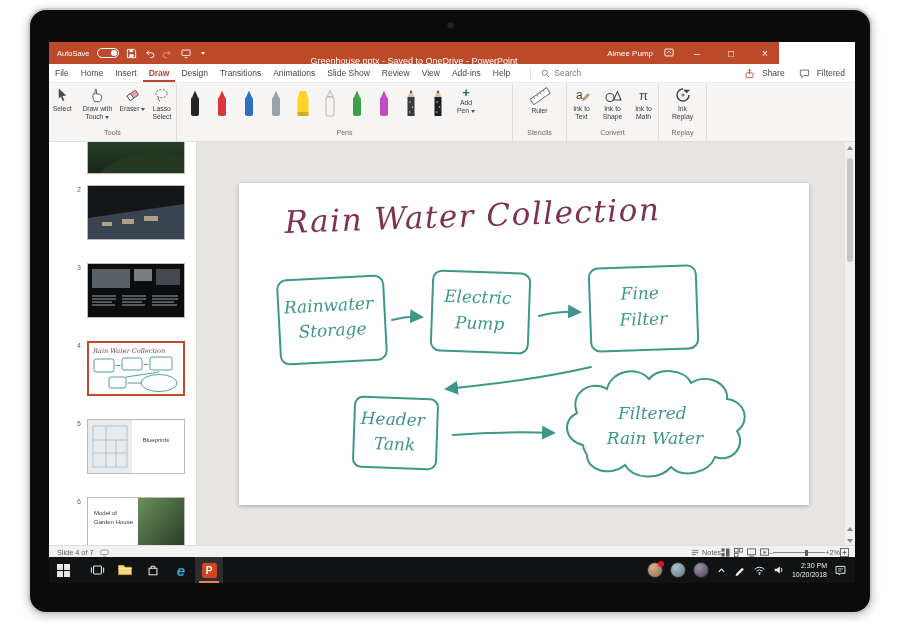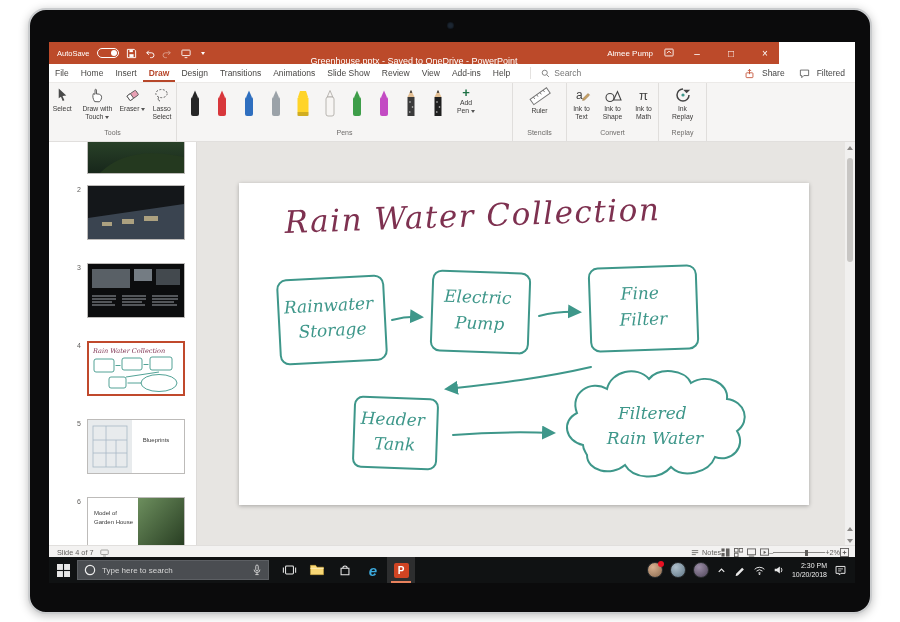--- a/index.html
+++ b/index.html
@@ -600,30 +600,20 @@
 
       <div class="taskbar">
         <div class="tk-start">
           <svg width="13" height="13" viewBox="0 0 14 14">
               <rect x="0" y="0" width="6.4" height="6.4" fill="#E8E8E8"></rect>
               <rect x="7.6" y="0" width="6.4" height="6.4" fill="#E8E8E8"></rect>
               <rect x="0" y="7.6" width="6.4" height="6.4" fill="#E8E8E8"></rect>
               <rect x="7.6" y="7.6" width="6.4" height="6.4" fill="#E8E8E8"></rect>
             </svg>
         </div>
-        <div class="tk-search">
-          <svg width="12" height="12" viewBox="0 0 14 14">
-              <circle cx="7" cy="7" r="5.4" fill="none" stroke="#EDEDED" stroke-width="1.4"></circle>
-            </svg>
-          <span class="tk-search-text">Type here to search</span>
-          <svg width="10" height="12" viewBox="0 0 12 14">
-              <rect x="4.5" y="1" width="3" height="7" rx="1.5" fill="none" stroke="#D5D5D5" stroke-width="1.1"></rect>
-              <path d="M2.5 6.5 a3.5 3.5 0 0 0 7 0 M6 10 v2.5 M4 12.5 h4" fill="none" stroke="#D5D5D5" stroke-width="1.1"></path>
-            </svg>
-        </div>
         <div class="tk-icons">
           <span class="tk-ic">
             <svg width="15" height="14" viewBox="0 0 17 16">
                 <rect x="4" y="3.5" width="9" height="9" rx="1" fill="none" stroke="#E8E8E8" stroke-width="1.2"></rect>
                 <path d="M1.5 5 v6 M15.5 5 v6" stroke="#E8E8E8" stroke-width="1.2"></path>
               </svg>
           </span>
           <span class="tk-ic">
             <svg width="16" height="14" viewBox="0 0 17 15">
                 <path d="M1.5 2.5 h5.5 l1.5 2 h7 v8 h-14 z" fill="#F8D775" stroke="#C9A43C" stroke-width="0.6"></path>

